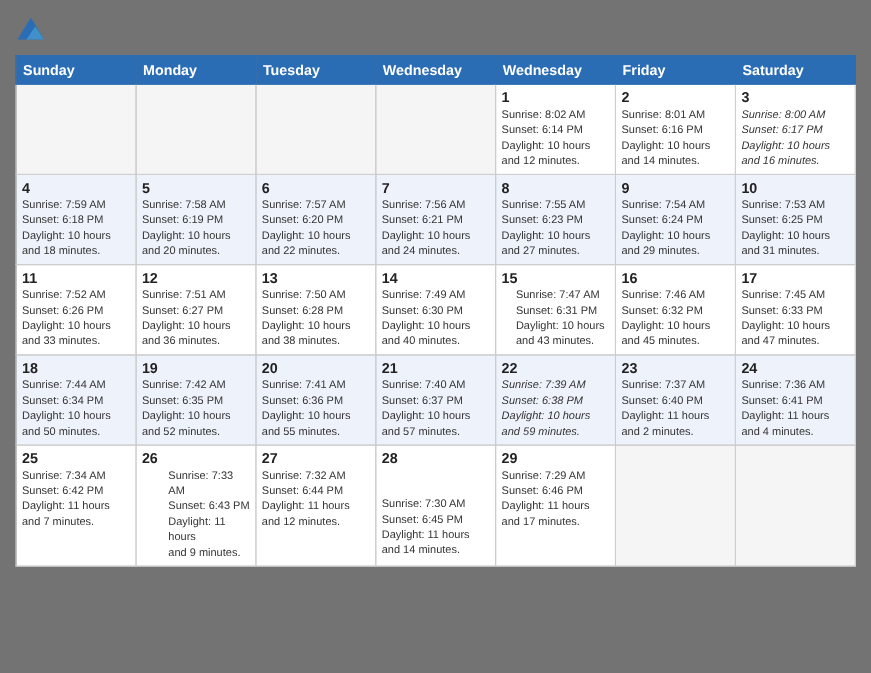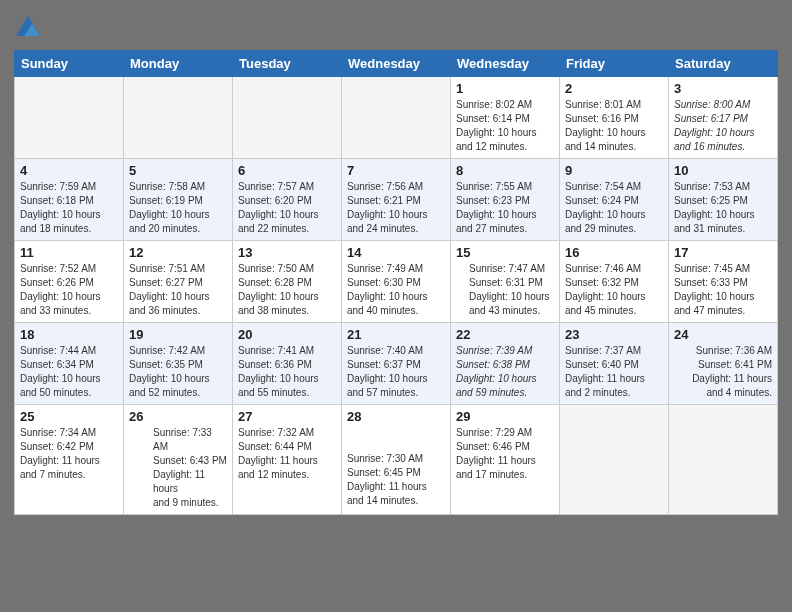--- a/index.html
+++ b/index.html
@@ -301,21 +301,21 @@
           </td>
           <td>
             <div class="day-number">23</div>
             <div class="day-info" style="white-space: pre-line;">Sunrise: 7:37 AM
 Sunset: 6:40 PM
 Daylight: 11 hours
 and 2 minutes.</div>
           </td>
           <td>
             <div class="day-number">24</div>
-            <div class="day-info" style="white-space: pre-line; text-align: right;">Sunrise: 7:36 AM
+            <div class="day-info" style="white-space: pre-line;">Sunrise: 7:36 AM
 Sunset: 6:41 PM
 Daylight: 11 hours
 and 4 minutes.</div>
           </td>
         </tr>
         <tr>
           <td>
             <div class="day-number">25</div>
             <div class="day-info" style="white-space: pre-line;">Sunrise: 7:34 AM
 Sunset: 6:42 PM

